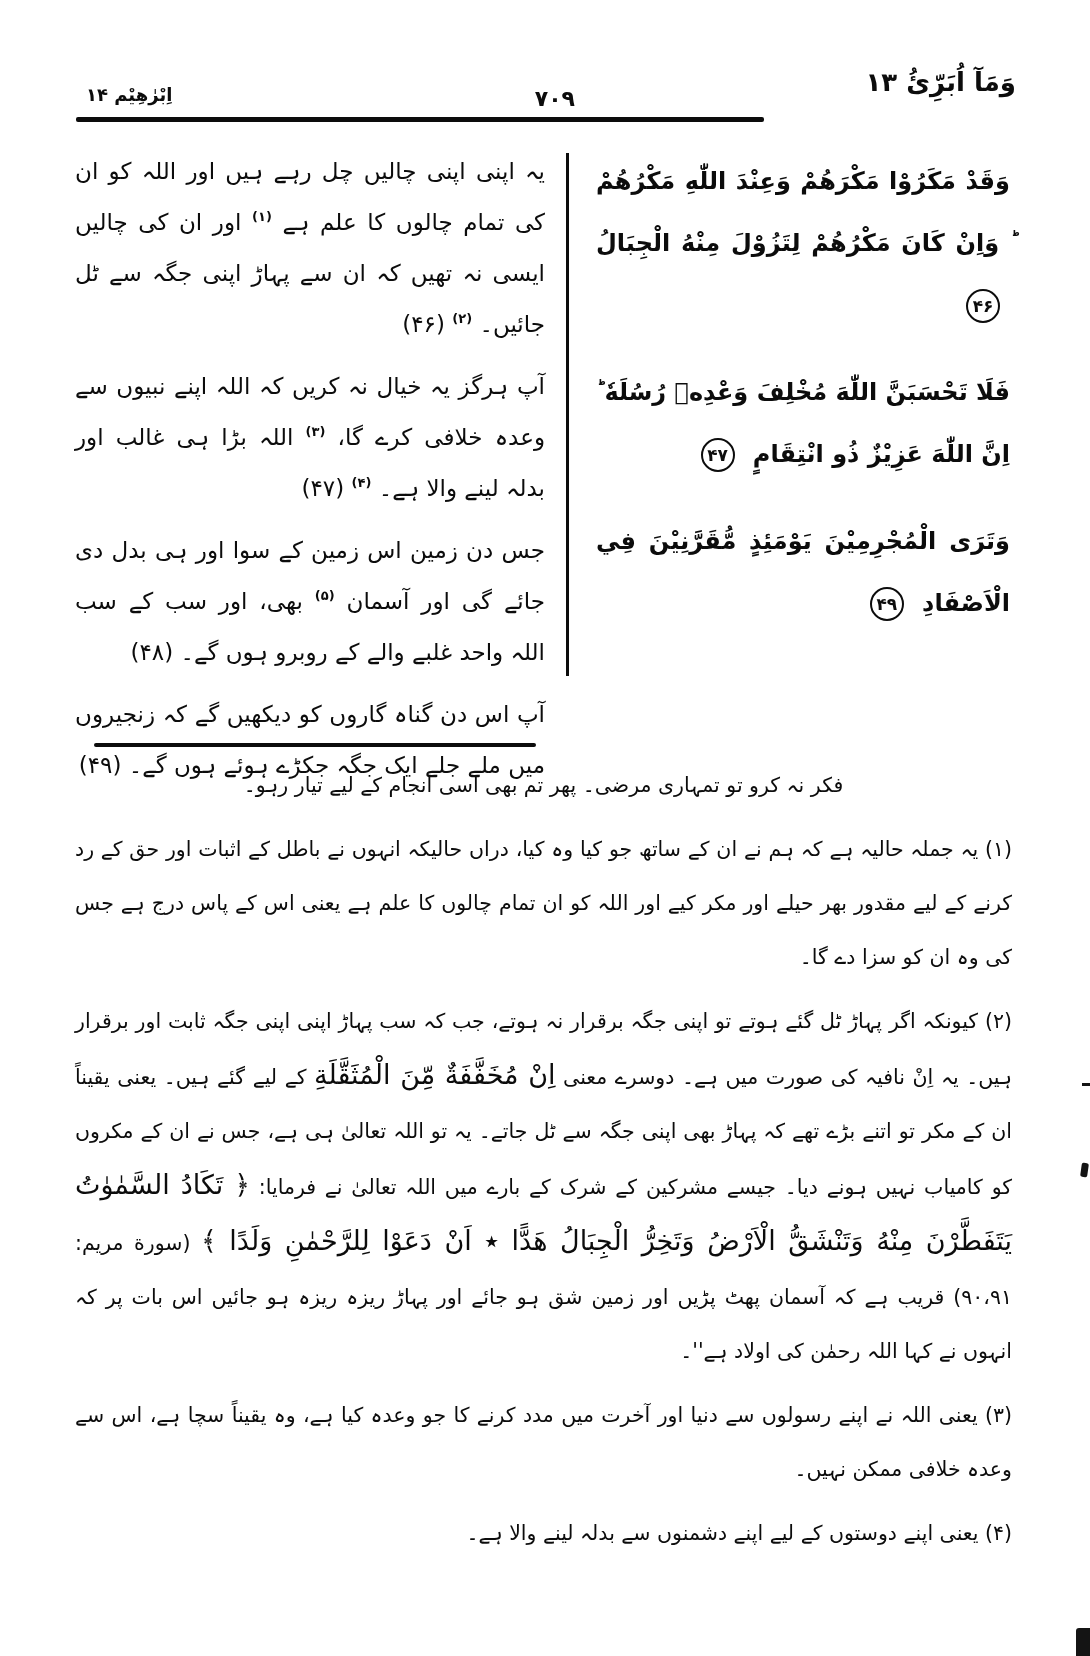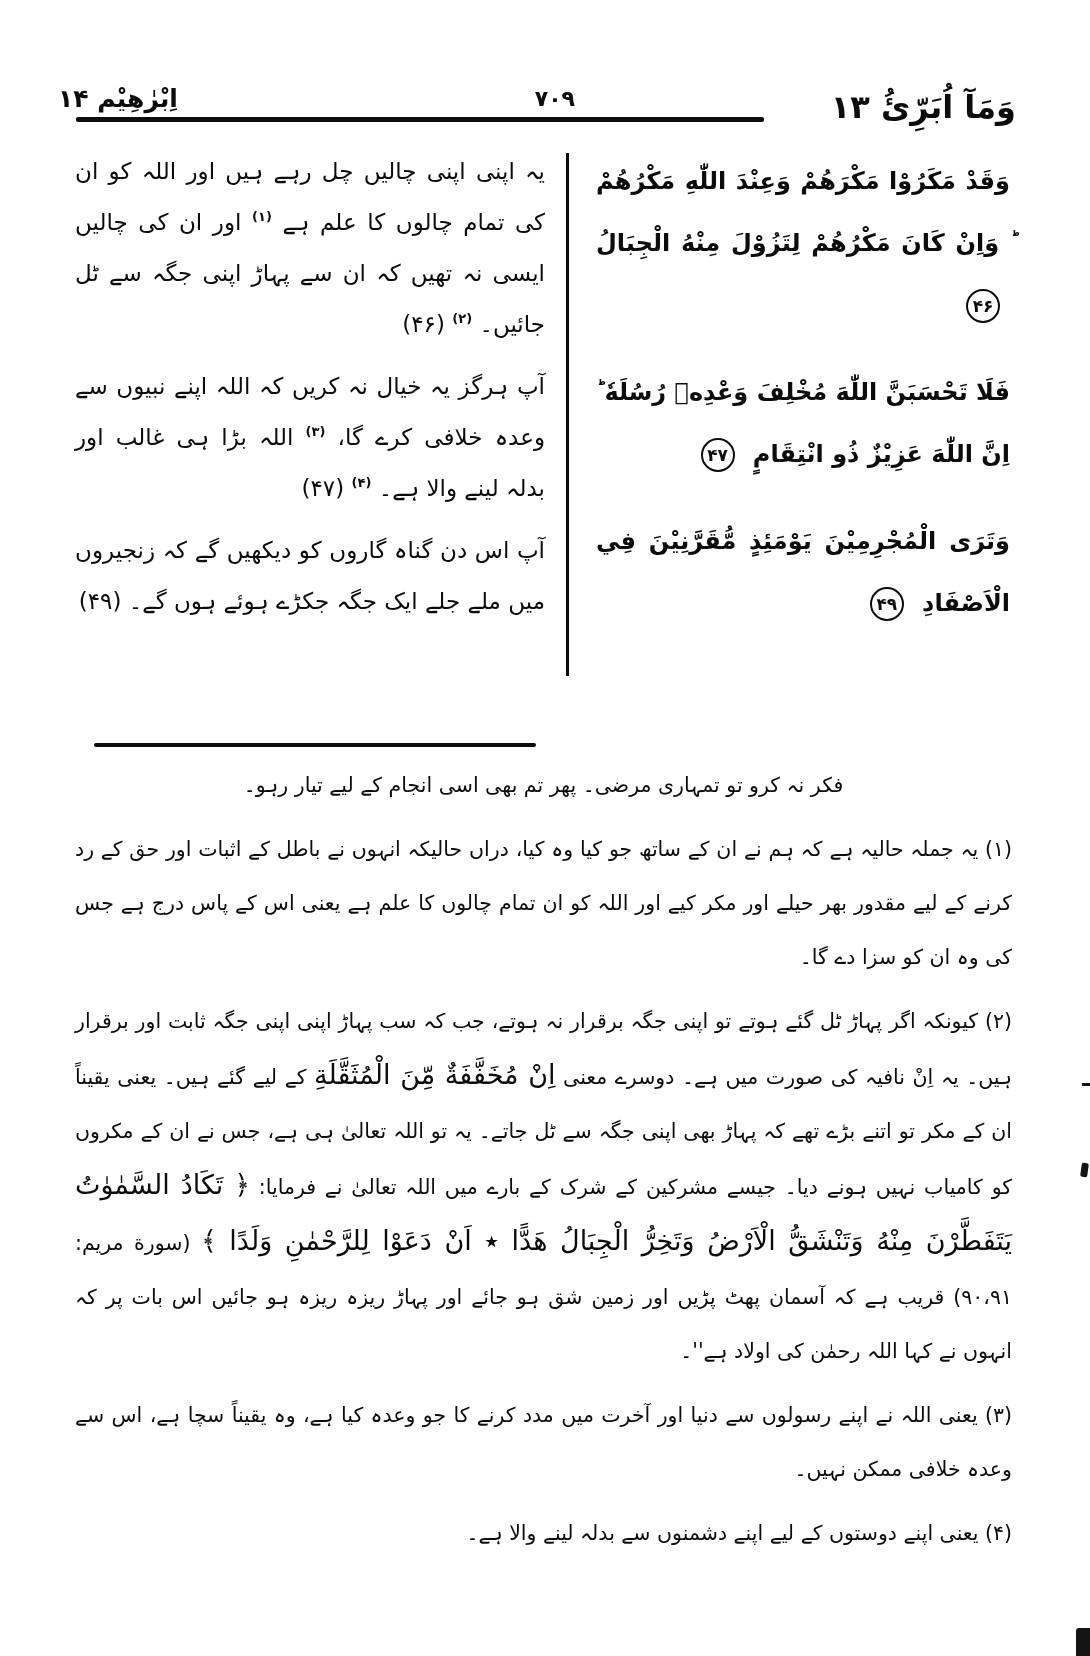--- a/index.html
+++ b/index.html
@@ -3,23 +3,23 @@
 <meta charset="utf-8">
 <style>
   html,body{margin:0;padding:0}
   body{
     width:1090px;height:1656px;position:relative;overflow:hidden;
     background:#ffffff;color:#0c0c0c;
     font-family:"DejaVu Sans",sans-serif;
   }
   
   .hdr{position:absolute;font-weight:bold;white-space:nowrap}
-  #hdr-left{left:58px;top:84px;font-size:25px}
+  #hdr-left{left:86px;top:84px;font-size:18px}
   #hdr-center{left:455px;top:86px;width:120px;font-size:22px;letter-spacing:2px}
-  #hdr-right{right:74px;top:88px;font-size:32px}
+  #hdr-right{right:74px;top:67px;font-size:26px}
   #hdr-rule{position:absolute;left:76px;top:117px;width:688px;height:5px;background:#0c0c0c;border-radius:2px}
   
   #urdu-col{
     position:absolute;left:75px;top:146px;width:470px;
     direction:rtl;text-align:justify;font-size:23px;line-height:51px;
   }
   .urdu-verse{margin:0 0 11px 0}
   .sup{vertical-align:super;font-size:13px;line-height:0;font-weight:bold}
   #col-divider{position:absolute;left:566px;top:153px;width:3px;height:523px;background:#0c0c0c}
   #arabic-col{
@@ -54,20 +54,21 @@
 <body>
 
 <div class="hdr" id="hdr-left" dir="rtl">اِبْرٰهِيْم ۱۴</div>
 <div class="hdr" id="hdr-center" dir="rtl">۷۰۹</div>
 <div class="hdr" id="hdr-right" dir="rtl">وَمَآ اُبَرِّئُ ۱۳</div>
 <div id="hdr-rule"></div>
 
 <div id="urdu-col">
     <div class="urdu-verse"><span>یہ اپنی اپنی چالیں چل رہے ہیں اور اللہ کو ان کی تمام چالوں کا علم ہے </span><span class="sup">(۱)</span><span> اور ان کی چالیں ایسی نہ تھیں کہ ان سے پہاڑ اپنی جگہ سے ٹل جائیں۔ </span><span class="sup">(۲)</span><span> (۴۶)</span></div>
     <div class="urdu-verse"><span>آپ ہرگز یہ خیال نہ کریں کہ اللہ اپنے نبیوں سے وعدہ خلافی کرے گا، </span><span class="sup">(۳)</span><span> اللہ بڑا ہی غالب اور بدلہ لینے والا ہے۔ </span><span class="sup">(۴)</span><span> (۴۷)</span></div>
+    <div class="urdu-verse"><span>جس دن زمین اس زمین کے سوا اور ہی بدل دی جائے گی اور آسمان </span><span class="sup">(۵)</span><span> بھی، اور سب کے سب اللہ واحد غلبے والے کے روبرو ہوں گے۔ (۴۸)</span></div>
     <div class="urdu-verse"><span>آپ اس دن گناہ گاروں کو دیکھیں گے کہ زنجیروں میں ملے جلے ایک جگہ جکڑے ہوئے ہوں گے۔ (۴۹)</span></div>
   </div>
 <div id="col-divider"></div>
 <div id="arabic-col">
     <div class="ayah"><span>وَقَدْ مَكَرُوْا مَكْرَهُمْ وَعِنْدَ اللّٰهِ مَكْرُهُمْ ؕ وَاِنْ كَانَ مَكْرُهُمْ لِتَزُوْلَ مِنْهُ الْجِبَالُ</span> <span class="ayah-num">۴۶</span></div>
     <div class="ayah"><span>فَلَا تَحْسَبَنَّ اللّٰهَ مُخْلِفَ وَعْدِهٖ رُسُلَهٗ ؕ اِنَّ اللّٰهَ عَزِيْزٌ ذُو انْتِقَامٍ</span> <span class="ayah-num">۴۷</span></div>
     <div class="ayah"><span>وَتَرَى الْمُجْرِمِيْنَ يَوْمَئِذٍ مُّقَرَّنِيْنَ فِي الْاَصْفَادِ</span> <span class="ayah-num">۴۹</span></div>
   </div>
 
 <div id="fn-rule"></div>

